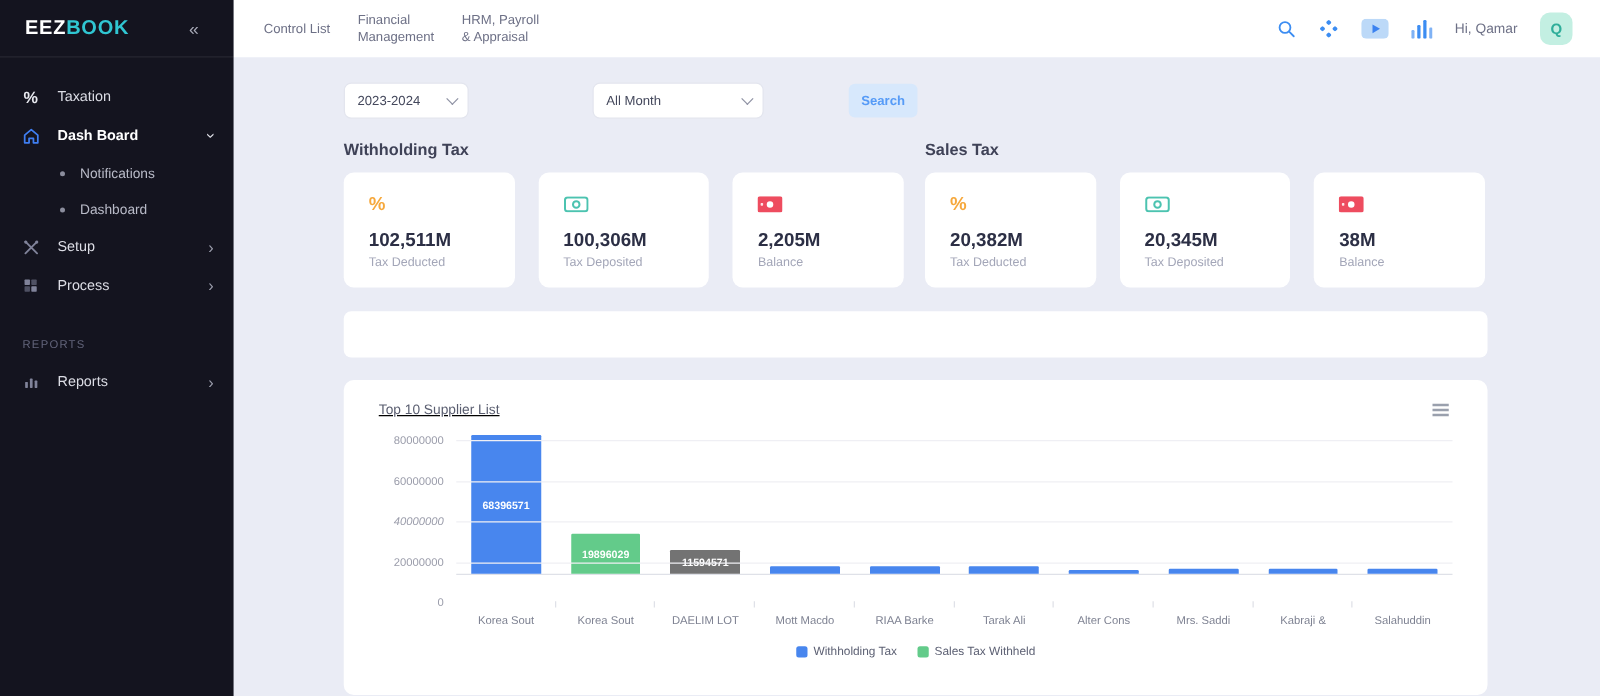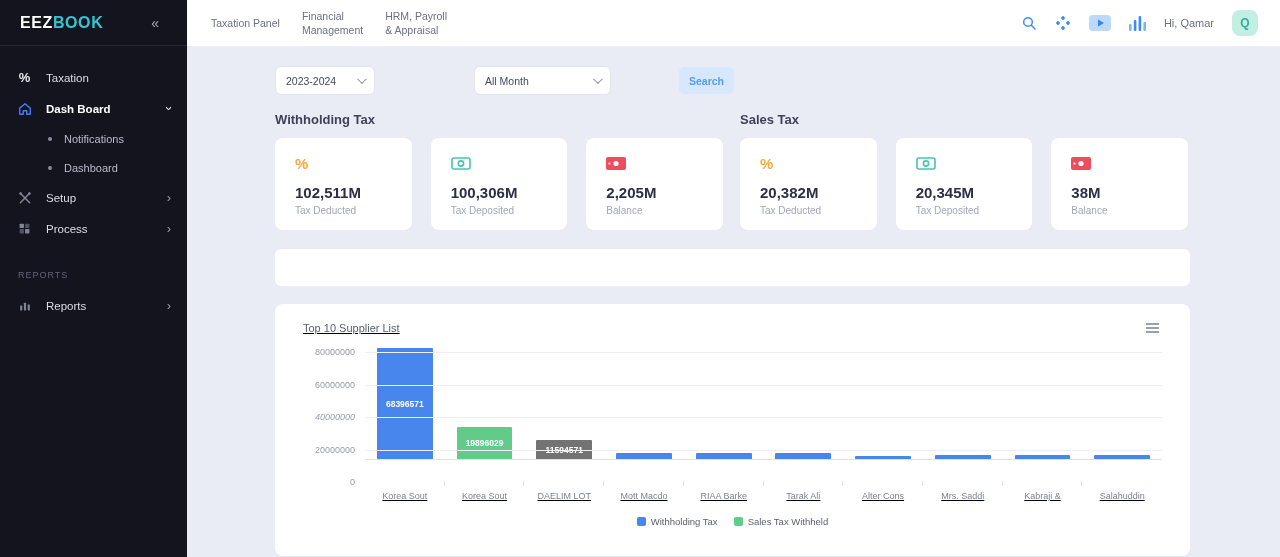--- a/index.html
+++ b/index.html
@@ -75,21 +75,21 @@
   .chart-body { display:flex; margin-top:16px; }
   .y-axis { width:62px; position:relative; height:130px; flex-shrink:0; }
   .y-tick { position:absolute; right:10px; transform:translateY(-50%); font-size:9px; color:#9b9dab; }
   .plot { flex:1; position:relative; height:108px; border-bottom:1px solid #dfe1e8; }
   .gridline { position:absolute; left:0; right:0; height:1px; background:#efeff4; }
   .bars-row { position:absolute; left:0; right:0; top:0; bottom:0; display:flex; align-items:flex-end; }
   .bar-slot { flex:1; display:flex; align-items:flex-end; justify-content:center; height:100%; }
   .bar { width:70%; max-width:58px; position:relative; border-radius:1px 1px 0 0; cursor:pointer; }
   .bar-label { position:absolute; left:50%; top:50%; transform:translate(-50%,-50%);
     font-size:8.5px; font-weight:bold; color:#fff; white-space:nowrap; }
-  .x-labels { display:flex; margin-left:62px; margin-top:9px;text-decoration:underline; }
+  .x-labels { display:flex; margin-left:62px; margin-top:9px; }
   .x-slot { flex:1; text-align:center; font-size:9px; color:#7e8292; position:relative; }
   .x-slot:not(:last-child)::after { content:""; position:absolute; right:0; top:-10px; width:1px; height:5px; background:#dfe1e8; }
   .legend { display:flex; justify-content:center; gap:16px; margin-top:15px; }
   .legend-item { display:flex; align-items:center; gap:5px; cursor:pointer; }
   .legend-swatch { width:9px; height:9px; border-radius:2px; }
   .legend-text { font-size:9.5px; color:#5b5f72; }
 </style>
 </head>
 <body>
 
@@ -166,21 +166,21 @@
         <span class="mi-label">Reports</span>
         <span class="chev">›</span>
       </div>
     </nav>
   </aside>
 
   <div class="right-col">
 
     <header class="topbar">
       <nav class="topnav">
-        <span class="nav-item">Taxation Panel</span>
+        <span class="nav-item">Control List</span>
         <span class="nav-item">Financial
 Management</span>
         <span class="nav-item">HRM, Payroll
 &amp; Appraisal</span>
       </nav>
       <div class="topbar-right">
         <span class="tb-icon">
           <svg width="16" height="16" viewBox="0 0 24 24" fill="none" stroke="#3c8df2" stroke-width="2.2" stroke-linecap="round">
               <circle cx="10.5" cy="10.5" r="6.5"></circle>
               <path d="M15.5 15.5 21 21"></path>

